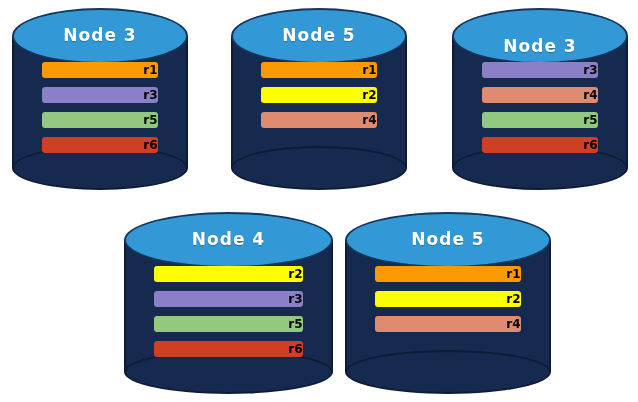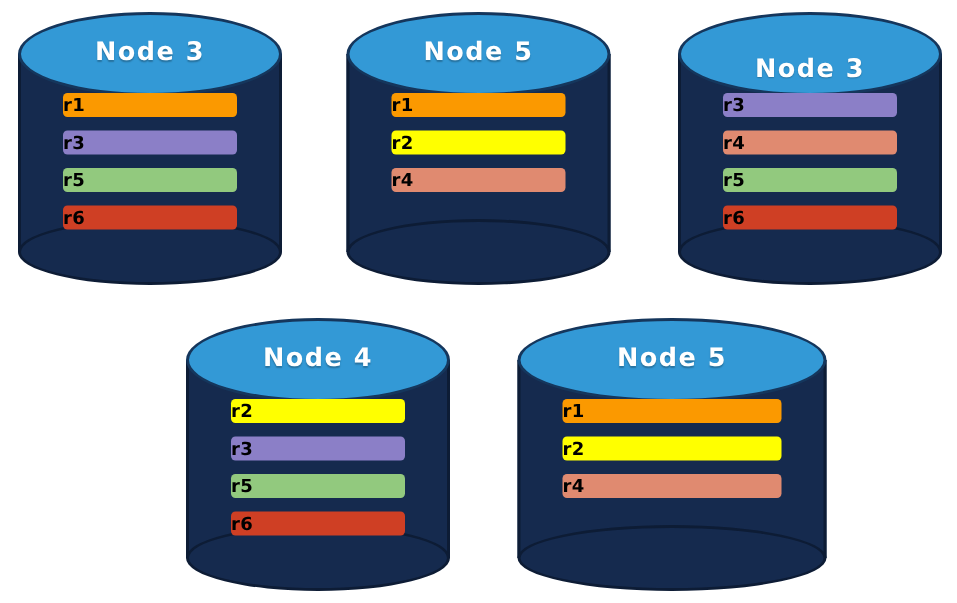--- a/index.html
+++ b/index.html
@@ -89,21 +89,21 @@
     display: flex;
     flex-direction: column;
   }
 
   .replica-bar {
     height: 16px;
     border-radius: 3px;
     color: #000000;
     font-size: 12px;
     font-weight: bold;
-    text-align: left;
+    text-align: right;
     line-height: 16px;
     box-sizing: border-box;
     letter-spacing: 0.3px;
   }
 
   .replica-gap {
     height: 9px;
   }
 </style>
 </head>
@@ -152,21 +152,21 @@
       <div class="replica-stack" style="left: 30px; right: 30px; top: 54px;">
         <div class="replica-bar" style="background: rgb(139, 127, 199); color: rgb(0, 0, 0);">r3</div>
         <div class="replica-gap"></div>
         <div class="replica-bar" style="background: rgb(224, 138, 112); color: rgb(0, 0, 0);">r4</div>
         <div class="replica-gap"></div>
         <div class="replica-bar" style="background: rgb(146, 201, 126); color: rgb(0, 0, 0);">r5</div>
         <div class="replica-gap"></div>
         <div class="replica-bar" style="background: rgb(207, 63, 36); color: rgb(0, 0, 0);">r6</div>
       </div>
     </div>
-    <div class="node" style="left: 124px; top: 212px; width: 176px; height: 182px;">
+    <div class="node" style="left: 124px; top: 212px; width: 192px; height: 182px; padding-left: 17px;">
       <div class="node-cyl">
         <div class="cyl-body" style="top: 28px; height: 132px; background: rgb(21, 42, 78); border-left-color: rgb(13, 28, 53); border-right-color: rgb(13, 28, 53);"></div>
         <div class="cyl-bottom" style="top: 138px; height: 44px; background: rgb(21, 42, 78); border-color: rgb(13, 28, 53);"></div>
         <div class="cyl-top" style="top: 0px; height: 56px; background: rgb(51, 153, 214); border-color: rgb(21, 54, 92);"></div>
       </div>
       <div class="node-title" style="top: 17px; color: rgb(255, 255, 255);">Node  4</div>
       <div class="replica-stack" style="left: 30px; right: 30px; top: 54px;">
         <div class="replica-bar" style="background: rgb(255, 255, 0); color: rgb(0, 0, 0);">r2</div>
         <div class="replica-gap"></div>
         <div class="replica-bar" style="background: rgb(139, 127, 199); color: rgb(0, 0, 0);">r3</div>

